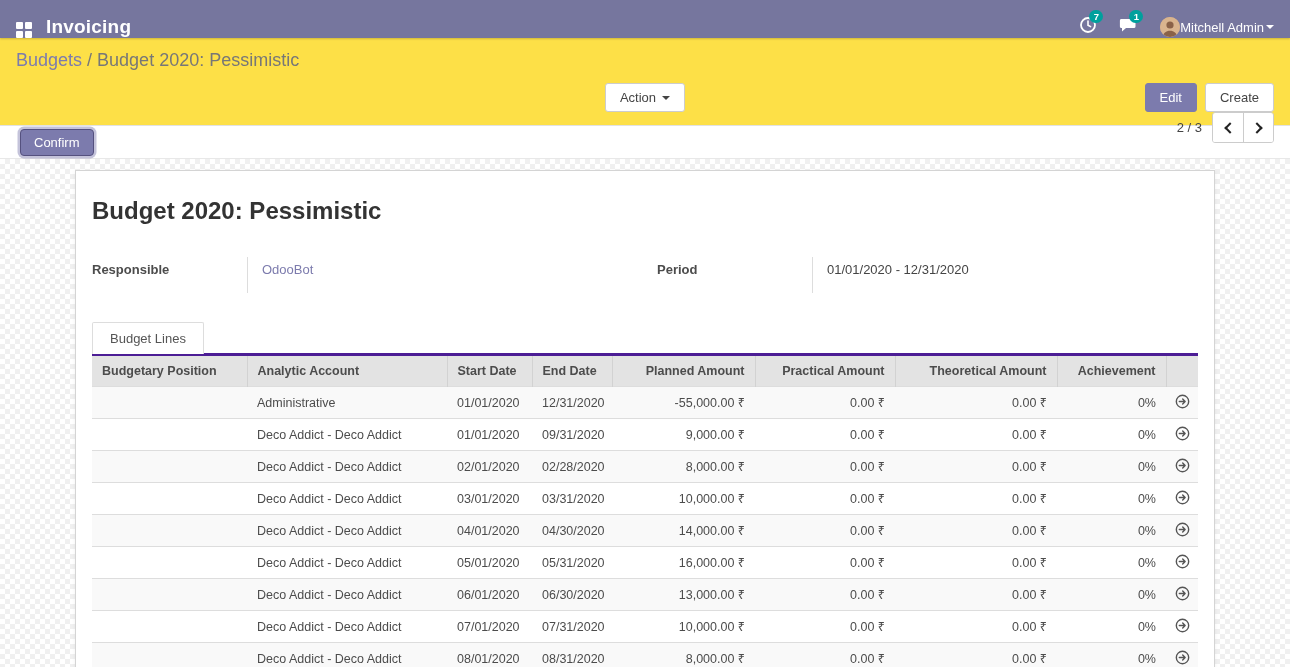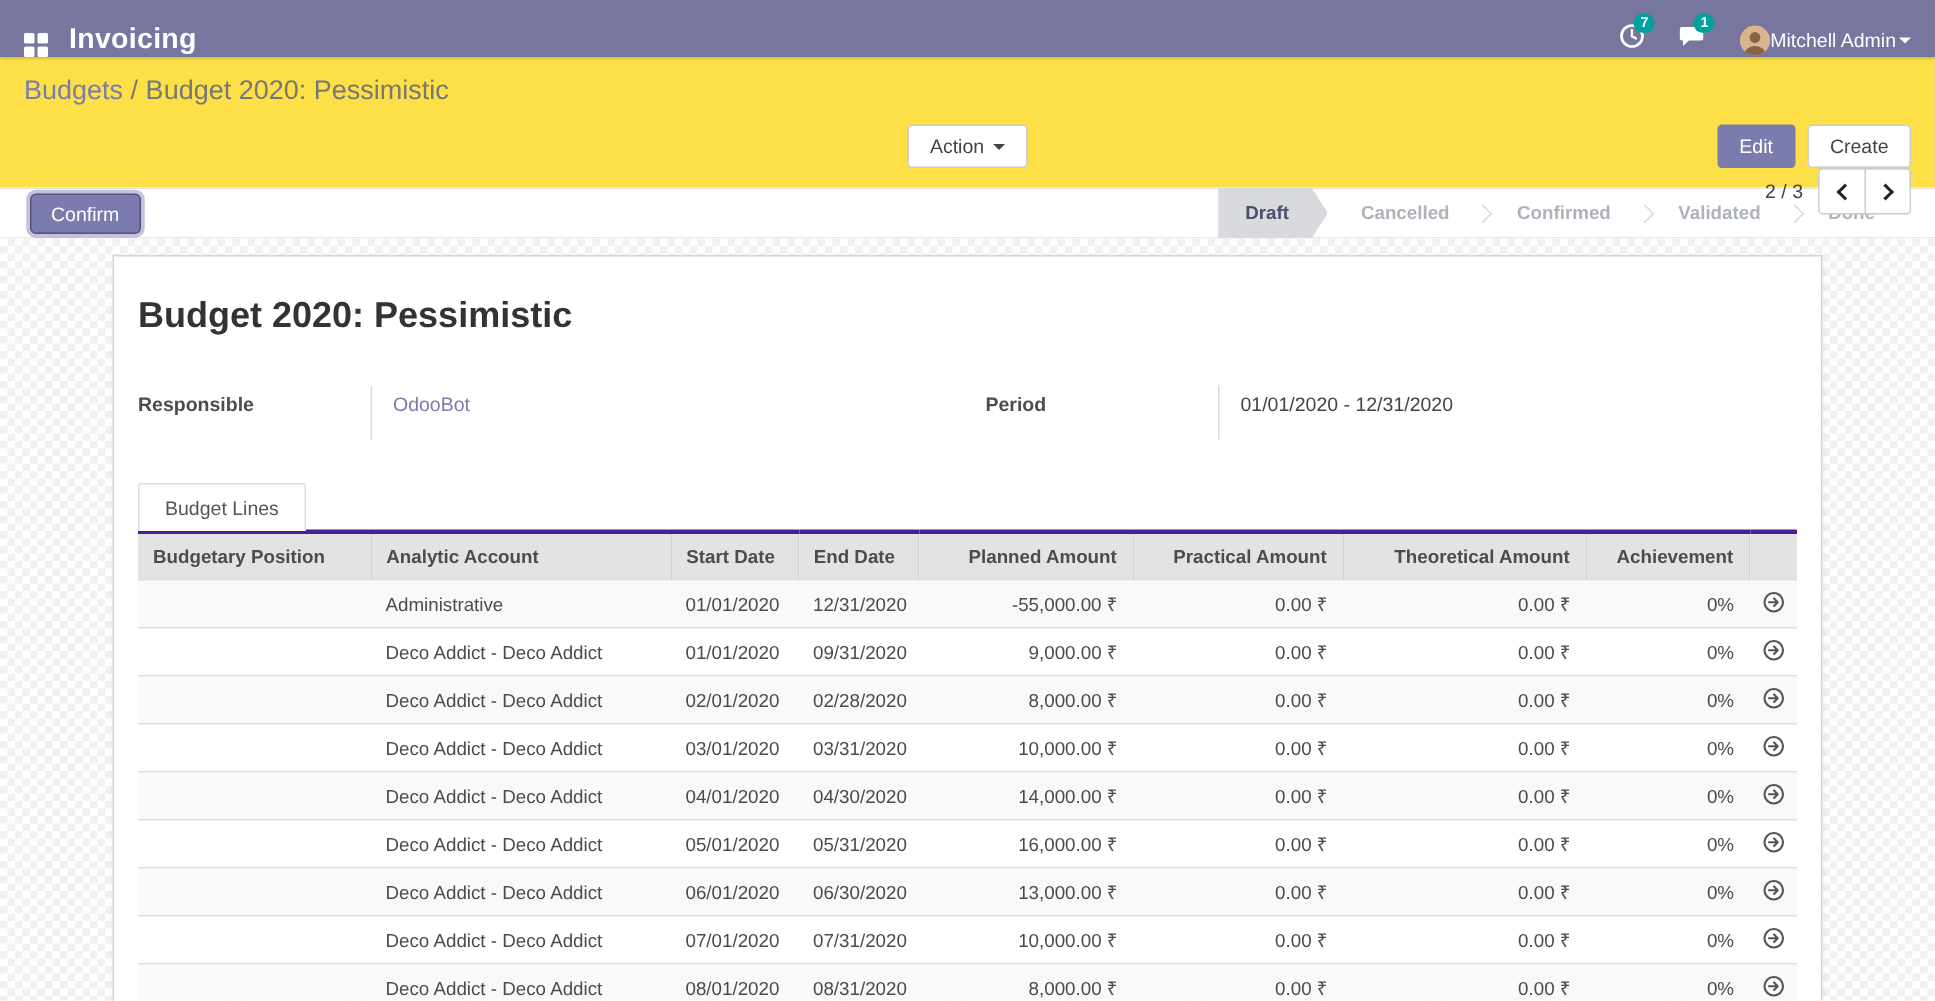--- a/index.html
+++ b/index.html
@@ -170,30 +170,20 @@
         <div class="pager-btn">
             <span class="chev chev-right"></span>
           </div>
       </div>
     </div>
   </div>
 </div>
 
 <div class="statusbar">
   <button class="confirm-btn">Confirm</button>
-  <div class="stages">
-      <div class="stage active">Draft</div>
-      <div class="stage">Cancelled</div>
-      <span class="stage-sep"></span>
-      <div class="stage">Confirmed</div>
-      <span class="stage-sep"></span>
-      <div class="stage">Validated</div>
-      <span class="stage-sep"></span>
-      <div class="stage">Done</div>
-    </div>
 </div>
 
 <div class="content">
   <div class="sheet">
     <h1 class="sheet-title">Budget 2020: Pessimistic</h1>
 
     <div class="fields-grid">
       <div class="field">
         <div class="field-label">Responsible</div>
         <div class="field-value link">OdooBot</div>

